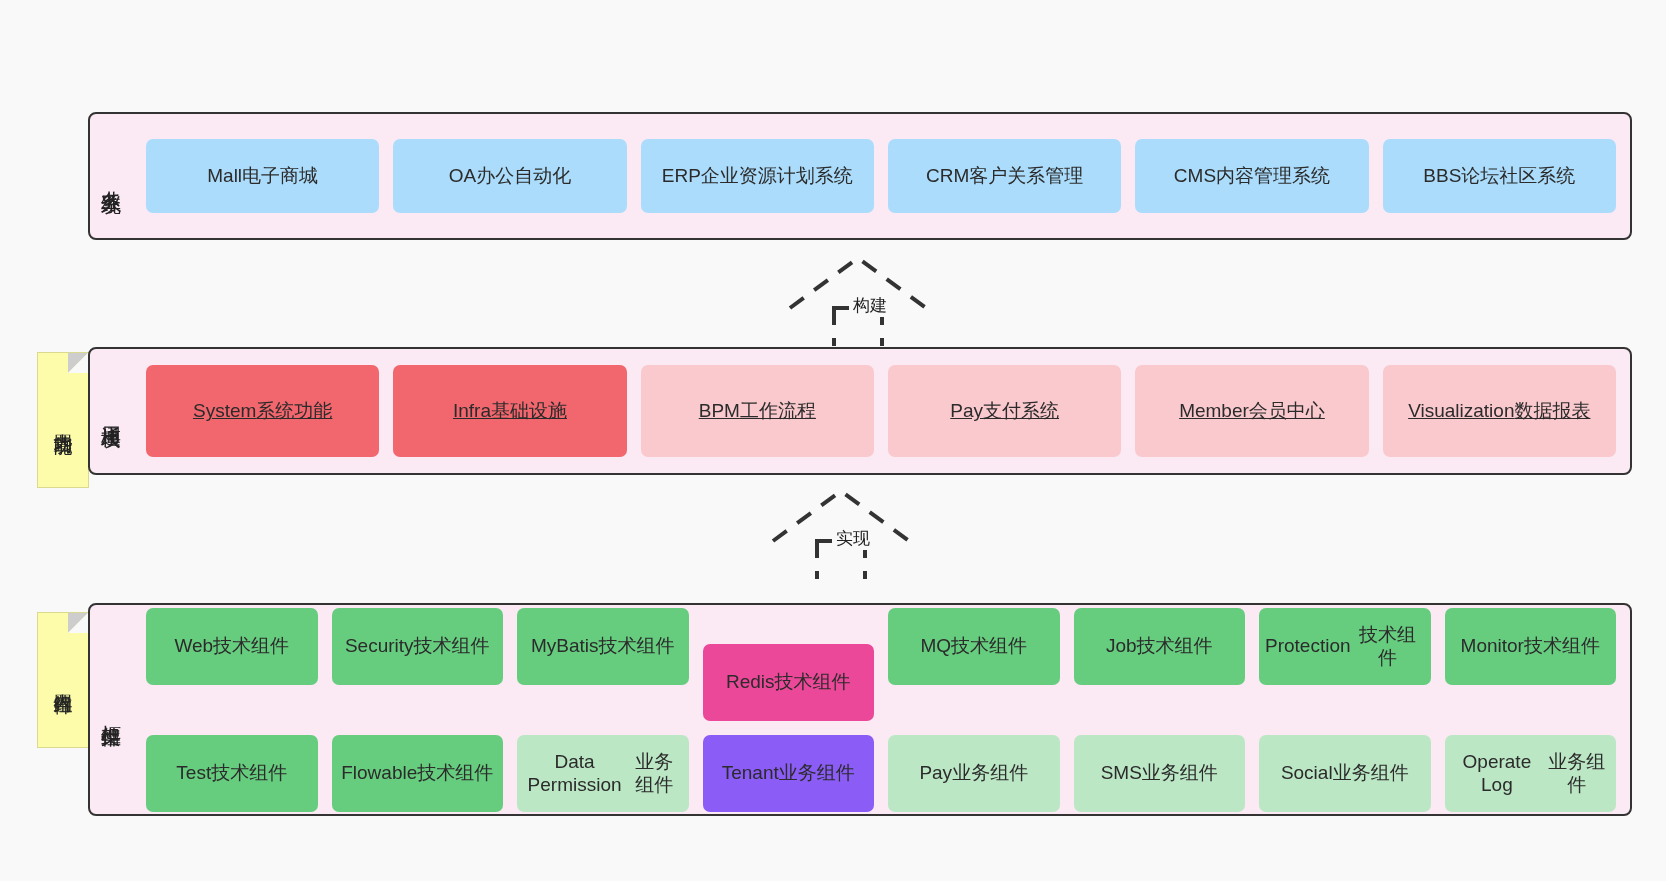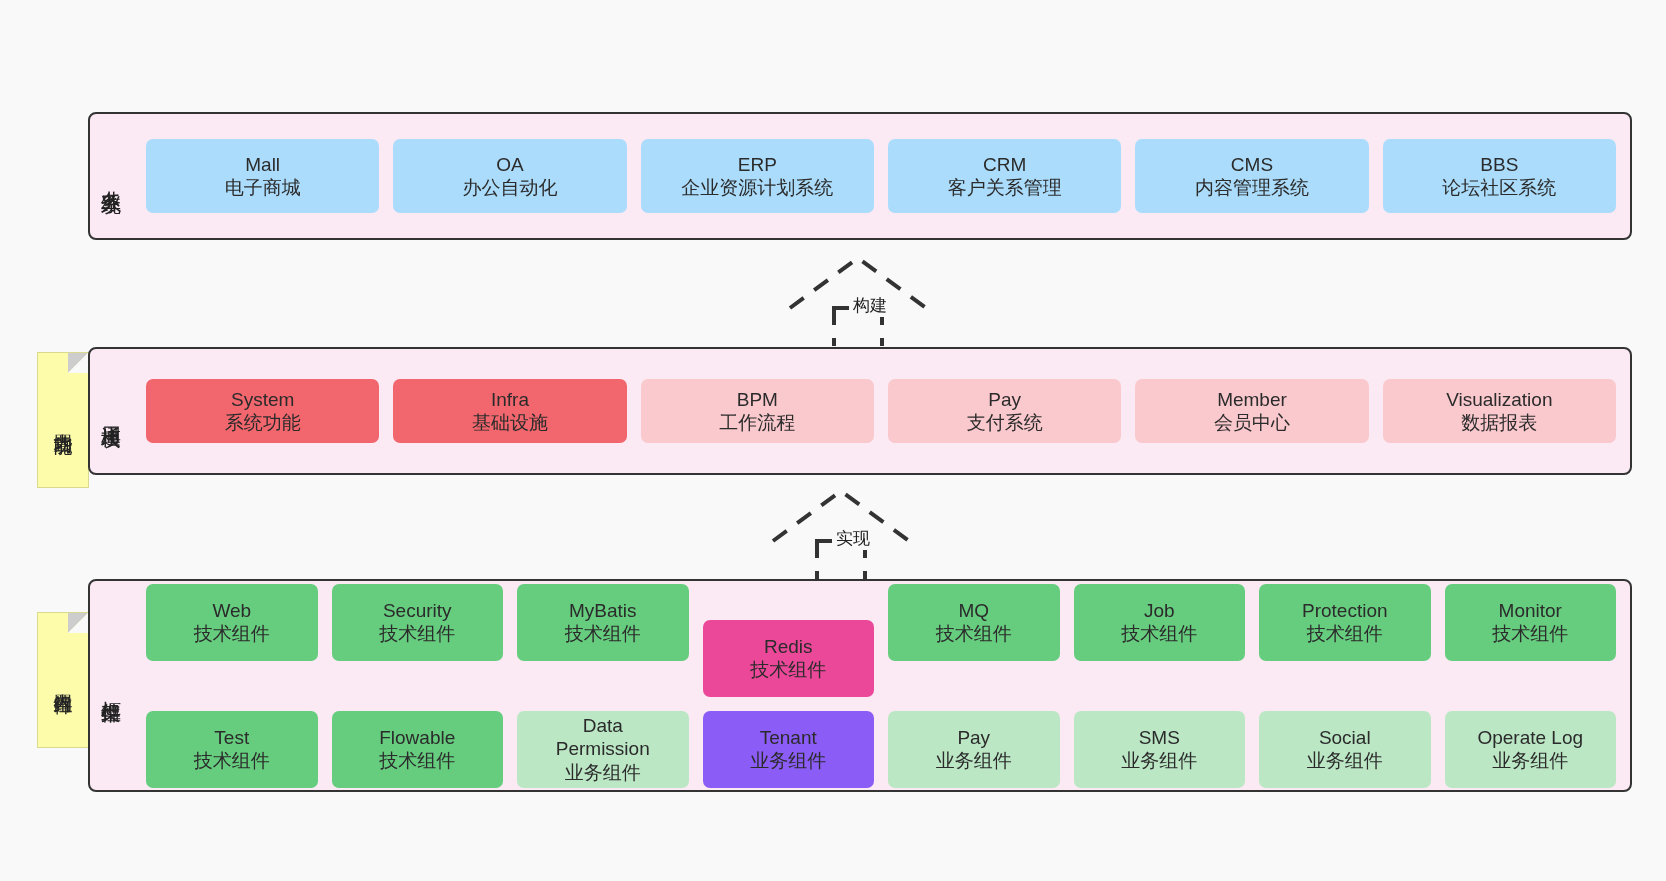--- a/index.html
+++ b/index.html
@@ -47,39 +47,39 @@
     padding:0 14px;
   }
   .row {
     display:flex;
     gap:14px;
   }
   .card {
     flex:1 1 0;
     border-radius:7px;
     display:flex;
-    flex-direction:column;
+    flex-direction:row;
     align-items:center;
     justify-content:center;
     text-align:center;
     font-size:19px;
     line-height:1.22;
     color:#2b2b2b;
-    padding:4px 20px;
+    padding:4px 6px;
   }
   .card .en { font-size:19px; }
   .card .cn { font-size:19px; }
 
   
   #layer-business { left:88px;  top:112px; width:1544px; height:128px; }
   #layer-common   { left:88px;  top:347px; width:1544px; height:128px; }
-  #layer-framework{ left:88px;  top:579px; width:1544px; height:213px; }
+  #layer-framework{ left:88px;  top:603px; width:1544px; height:213px; }
 
   #layer-business .card { height:74px; background:#abdcfb; }
-  #layer-common  .card  { height:64px; }
+  #layer-common  .card  { height:92px;text-decoration:underline; }
   #layer-framework .card{ height:77px; }
 
   
   .note {
     position:absolute;
     width:52px;
     background:#fcfcab;
     border:1px solid #d9d98f;
     display:flex;
     align-items:center;

